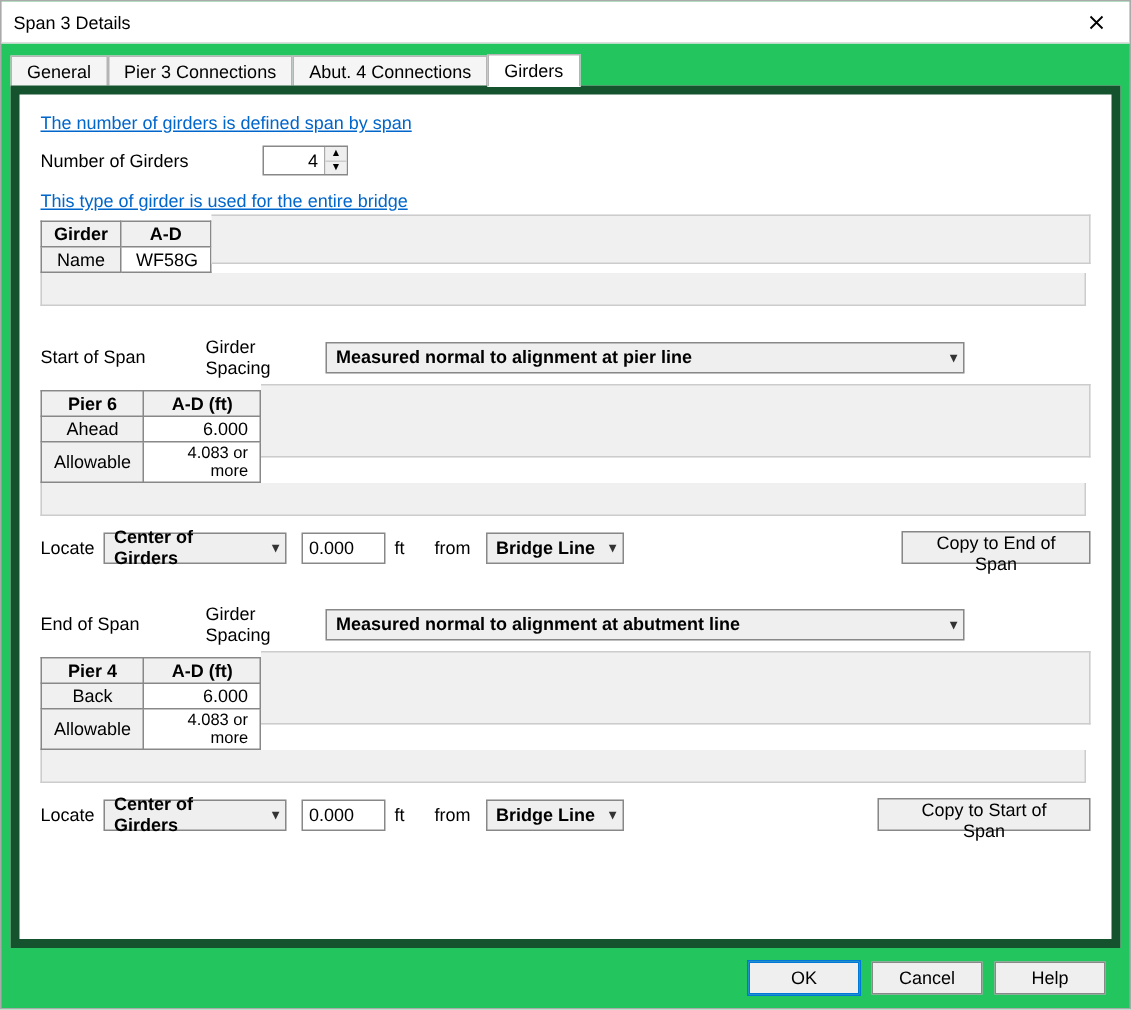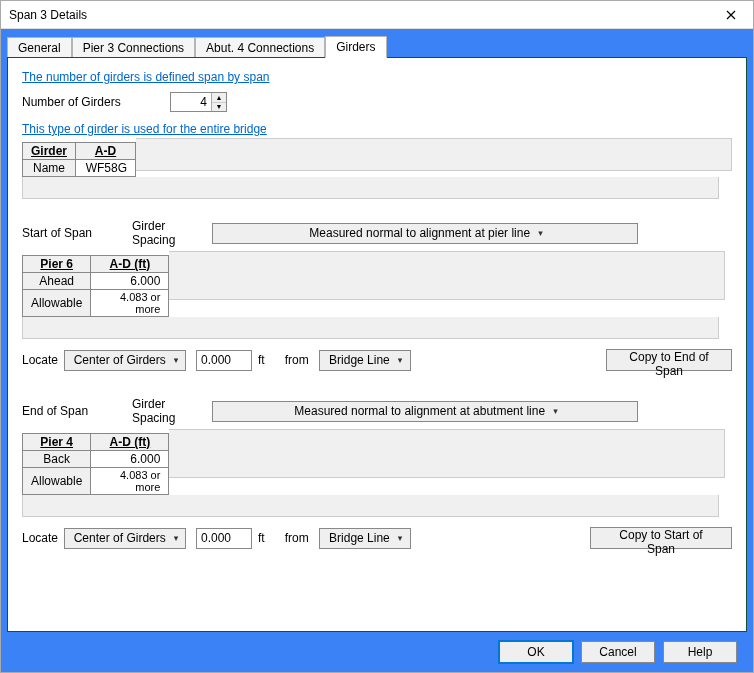--- a/index.html
+++ b/index.html
@@ -9,21 +9,21 @@
     font-size: 12px;
     background: #fff;
     color: #000;
   }
   .window {
     width: 754px;
     height: 673px;
     border: 1px solid #aaa;
     display: flex;
     flex-direction: column;
-    background: #3b82f6;
+    background: #22c55e;
   }
   .titlebar {
     height: 28px;
     display: flex;
     align-items: center;
     justify-content: space-between;
     padding: 0 2px 0 8px;
     border-bottom: 1px solid #ddd;
     background: #fff;
   }
@@ -61,21 +61,21 @@
     cursor: default;
   }
   .tab.active {
     background: #fff;
     border-bottom: 1px solid #fff;
     z-index: 2;
     text-align: center;
   }
   .tabpage {
     flex: 1;
-    border: 1px solid #14532d;
+    border: 6px solid #14532d;
     background: #fff;
     padding: 12px 14px;
     position: relative;
     overflow: hidden;
   }
   .link {
     color: #0066cc;
     text-decoration: underline;
     cursor: pointer;
     display: inline-block;
@@ -128,21 +128,20 @@
     border: 1px solid #888;
     padding: 1px 8px;
     font-weight: normal;
     font-size: 12px;
     text-align: center;
     background: #fff;
   }
   .mini-table th {
     background: #f0f0f0;
     font-weight: bold;
-    text-decoration: underline;
   }
   .mini-table td.right { text-align: right; }
   .mini-table td.hdr {
     background: #f0f0f0;
     text-align: center;
   }
   .table-footer {
     height: 22px;
     background: #f0f0f0;
     border: 1px solid #ccc;
@@ -153,24 +152,25 @@
   .section-label {
     display: inline-block;
     width: 110px;
   }
   .dropdown {
     height: 21px;
     border: 1px solid #888;
     background: #efefef;
     display: inline-flex;
     align-items: center;
-    justify-content: center;
+    justify-content: space-between;
     padding: 0 4px 0 6px;
     font-size: 12px;
     cursor: default;
+    font-weight: bold;
   }
   .dropdown .arrow {
     font-size: 9px;
     margin-left: 8px;
     color: #333;
   }
   .textinput {
     height: 21px;
     border: 1px solid #888;
     font-family: inherit;

